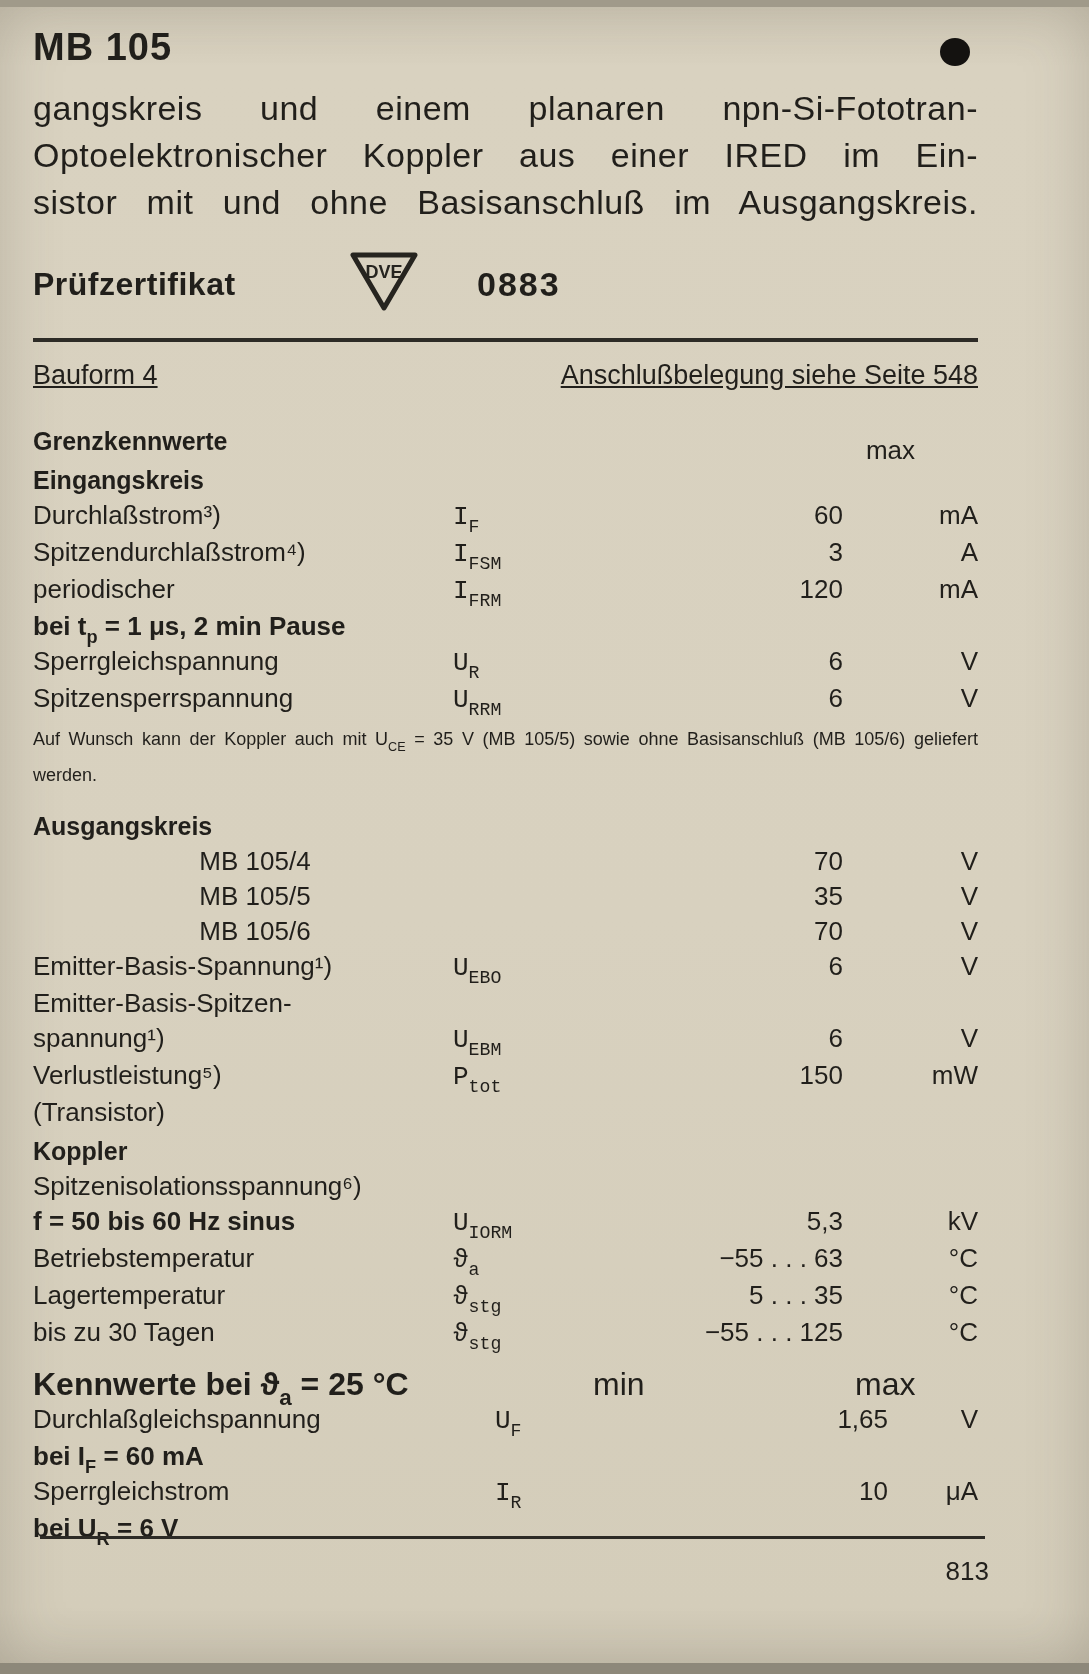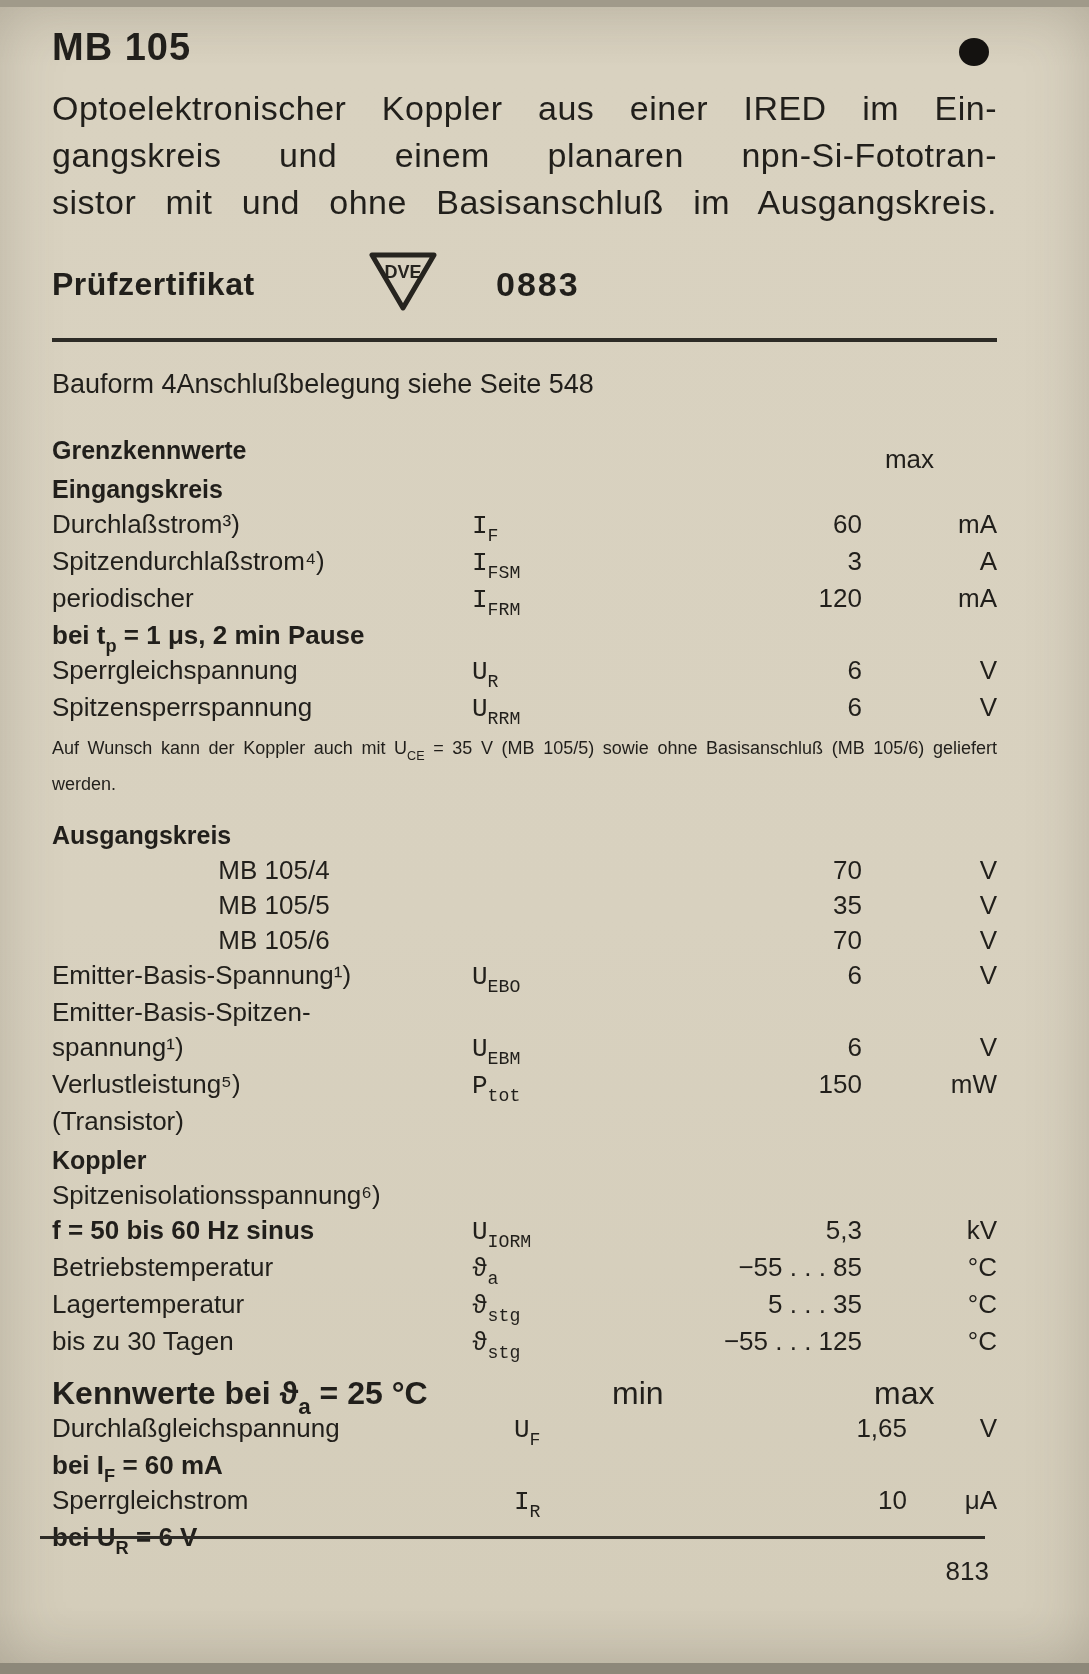--- a/index.html
+++ b/index.html
@@ -8,37 +8,37 @@
     width:1089px; height:1674px;
     margin:0 auto;
     background:linear-gradient(180deg,#cfc8b6 0%, #d9d2c0 4%, #d8d1bf 55%, #d4cdba 96%, #c7c0ae 100%);
     box-shadow:inset 0 0 60px rgba(90,85,70,.25);
     font-family:"Liberation Sans", sans-serif;
     color:#211f1b;
     overflow:hidden;
   }
   .edge-top { position:absolute; top:0; left:0; right:0; height:7px; background:#a09a8a; }
   .edge-bottom { position:absolute; bottom:0; left:0; right:0; height:11px; background:#8d887a; }
-  .content { position:absolute; left:52px; width:945px; top:26px; }
+  .content { position:absolute; left:33px; width:945px; top:26px; }
 
   .title-row { display:flex; justify-content:space-between; align-items:flex-start; }
   .doc-title { font-size:38px; font-weight:700; letter-spacing:1px; }
   .dot { width:30px; height:28px; border-radius:50%; background:#141210; margin-top:12px; margin-right:8px; }
 
   .desc { margin-top:16px; font-size:34px; line-height:47px; letter-spacing:.5px; }
   .desc-line { text-align:justify; text-align-last:justify; white-space:normal; }
 
   .cert-row { margin-top:26px; display:flex; align-items:center; height:64px; }
   .cert-label { font-size:32px; font-weight:700; letter-spacing:.5px; width:300px; }
   .vde-logo { margin-left:10px; }
   .cert-num { font-size:34px; font-weight:700; margin-left:52px; letter-spacing:2px; }
 
   .rule { margin-top:22px; height:4px; background:#2d2b26; }
 
-  .bauform-row { margin-top:25px; display:flex; justify-content:flex-start; font-size:27px; line-height:34px; }
+  .bauform-row { margin-top:16px; display:flex; justify-content:space-between; font-size:27px; line-height:34px;text-decoration:underline; }
 
   .grenz-head { margin-top:28px; display:grid; grid-template-columns:420px 430px 1fr; font-size:26px; line-height:34px;gap:32px; }
   .max-lbl { text-align:right; position:relative; top:13px; font-weight:400; }
 
   .sect { font-weight:700; font-size:25px; line-height:35px; margin-top:4px; }
 
   .row { display:grid; grid-template-columns:420px 140px 250px 1fr; align-items:baseline; font-size:26px; line-height:35px; }
   .c-label { white-space:nowrap; }
   .c-sym { white-space:nowrap;font-family:Liberation Mono, monospace; }
   .c-val { text-align:right; white-space:nowrap; }
@@ -65,22 +65,22 @@
   <div class="edge-top"></div>
 
   <div class="content">
 
     <div class="title-row">
       <div class="doc-title">MB 105</div>
       <div class="dot"></div>
     </div>
 
     <div class="desc">
+      <div class="desc-line">gangskreis und einem planaren npn-Si-Fototran-</div>
       <div class="desc-line">Optoelektronischer Koppler aus einer IRED im Ein-</div>
-      <div class="desc-line">gangskreis und einem planaren npn-Si-Fototran-</div>
       <div class="desc-line">sistor mit und ohne Basisanschluß im Ausgangskreis.</div>
     </div>
 
     <div class="cert-row">
       <span class="cert-label">Prüfzertifikat</span>
       <span class="vde-logo">
         <svg width="82" height="64" viewBox="0 0 82 64">
           <path d="M10 5 L72 5 L41 58 Z" fill="none" stroke="#26241f" stroke-width="5" stroke-linejoin="round"></path>
           <text x="41" y="28" text-anchor="middle" font-size="18" font-weight="bold" fill="#26241f" font-family="Liberation Sans, sans-serif">DVE</text>
         </svg>
@@ -211,21 +211,21 @@
     </div>
     <div class="row">
       <span class="c-label cond">f = 50 bis 60 Hz sinus</span>
       <span class="c-sym"><span>U</span><sub>IORM</sub></span>
       <span class="c-val">5,3</span>
       <span class="c-unit">kV</span>
     </div>
     <div class="row">
       <span class="c-label">Betriebstemperatur</span>
       <span class="c-sym"><span>ϑ</span><sub>a</sub></span>
-      <span class="c-val">−55 . . . 85</span>
+      <span class="c-val">−55 . . . 63</span>
       <span class="c-unit">°C</span>
     </div>
     <div class="row">
       <span class="c-label">Lagertemperatur</span>
       <span class="c-sym"><span>ϑ</span><sub>stg</sub></span>
       <span class="c-val">5 . . . 35</span>
       <span class="c-unit">°C</span>
     </div>
     <div class="row">
       <span class="c-label">bis zu 30 Tagen</span>

